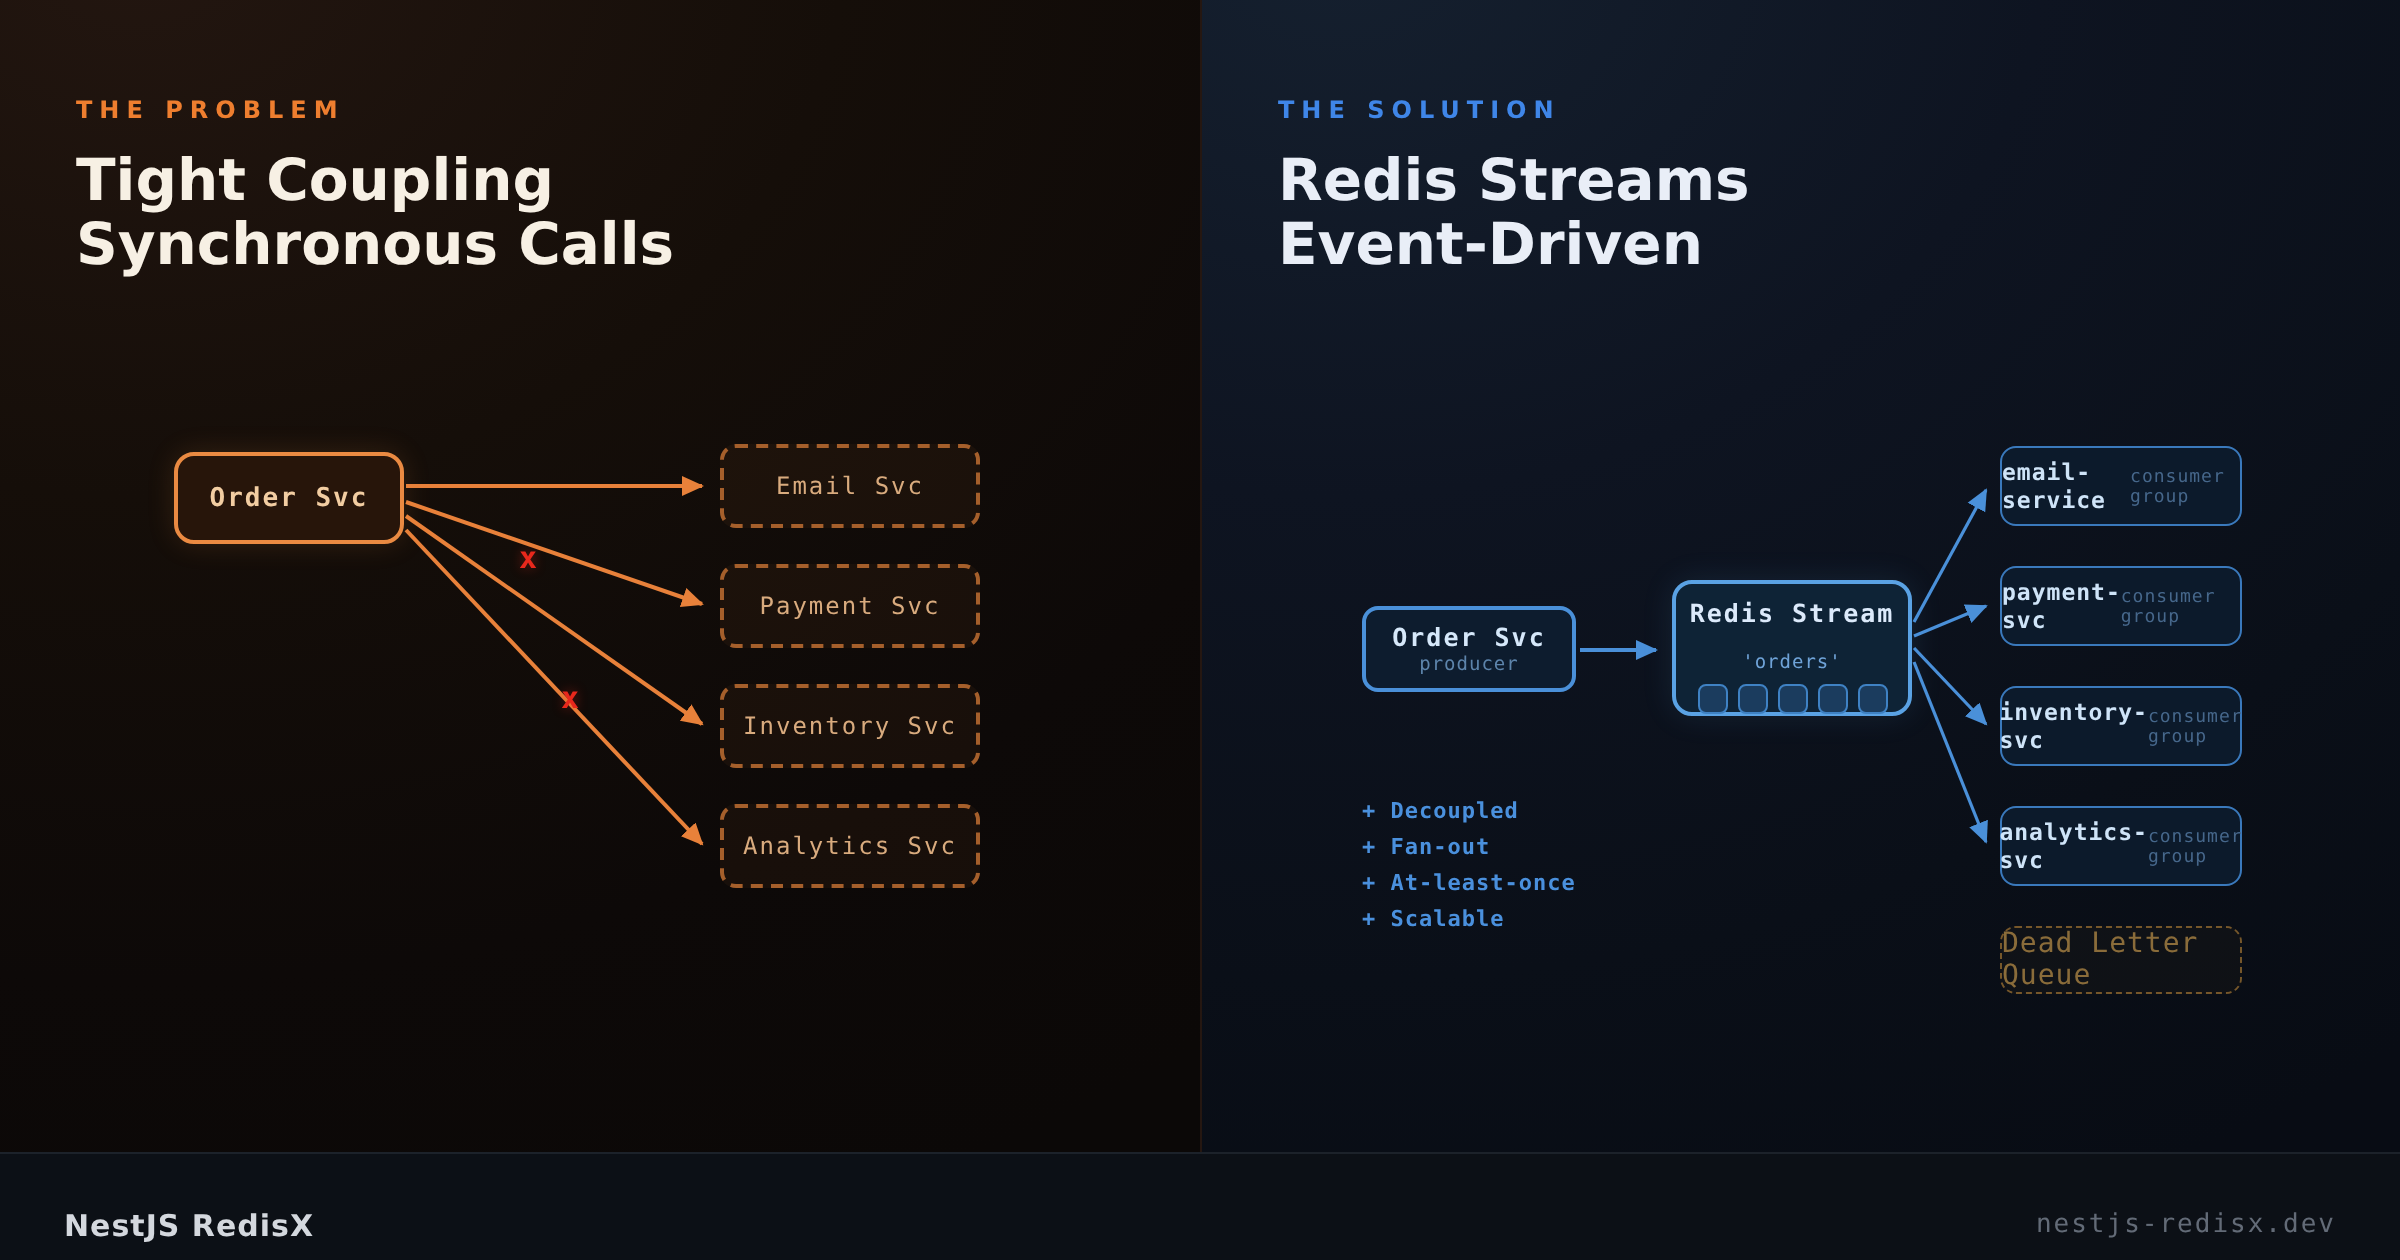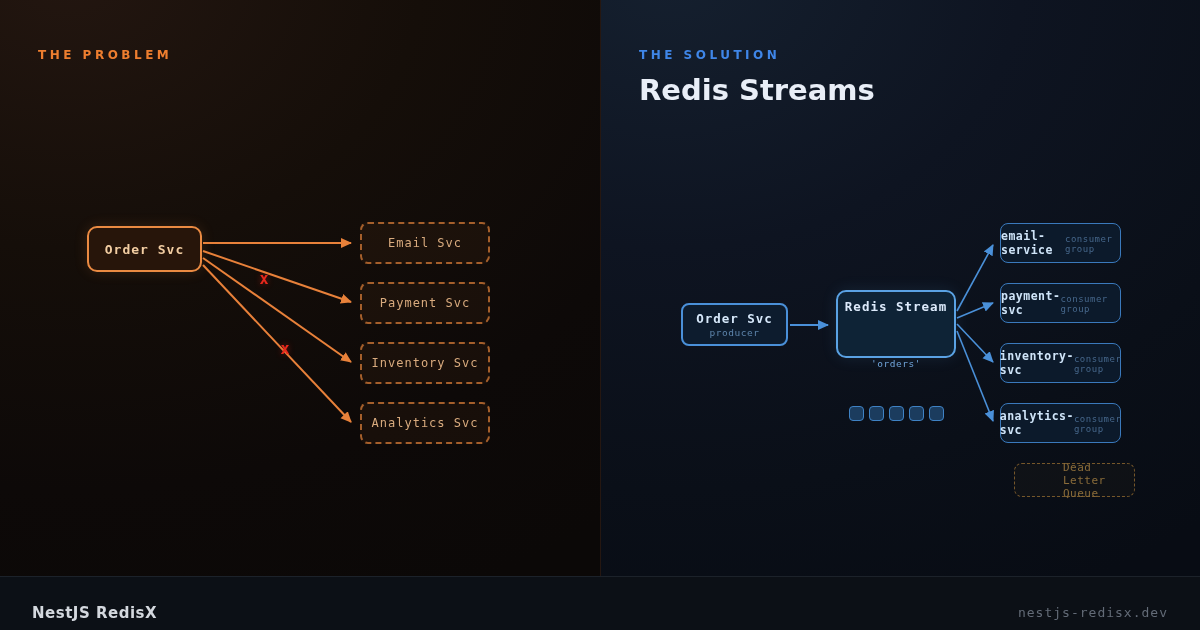--- a/index.html
+++ b/index.html
@@ -39,36 +39,36 @@
   
   .node-order-right { position:absolute; left:80px; top:303px; width:107px; height:43px;
     border:2px solid #4a90d9; border-radius:8px; background:#0d1c2e;
     display:flex; flex-direction:column; align-items:center; justify-content:center; gap:1px; }
   .node-order-right .t { color:#d6e8fa; font-size:12.5px; font-weight:bold; letter-spacing:1px; }
   .node-order-right .s { color:#5d84ab; font-size:9.5px; letter-spacing:.5px; }
 
   .node-stream { position:absolute; left:235px; top:290px; width:120px; height:68px;
     border:2px solid #5aa2e4; border-radius:10px; background:#0e2336;
     box-shadow:0 0 16px rgba(90,162,228,.12);
-    display:flex; flex-direction:column; align-items:center; padding-top:7px;gap:32px; }
+    display:flex; flex-direction:column; align-items:center; padding-top:7px; }
   .node-stream .t { color:#dceafb; font-size:12.5px; font-weight:bold; letter-spacing:1px; }
   .node-stream .s { color:#6fa3d8; font-size:9.5px; margin-top:12px; letter-spacing:.5px; }
   .entries { display:flex; gap:5px; margin-top:5px; }
   .entry { width:15px; height:15px; border:1.5px solid #3f82c4; border-radius:4px; background:#1b3c5e; }
 
   .consumer { position:absolute; left:399px; width:121px; height:40px;
     border:1.5px solid #3a79bc; border-radius:8px; background:#0c1a2b;
     display:flex; flex-direction:row; align-items:center; justify-content:center; }
   .consumer .t { color:#cfe4f8; font-size:11.5px; font-weight:bold; letter-spacing:.5px; }
   .consumer .s { color:#46678b; font-size:9px; margin-top:1px; letter-spacing:.5px; }
 
-  .dlq { position:absolute; left:413px; top:463px; width:121px; height:34px;
+  .dlq { position:absolute; left:399px; top:463px; width:121px; height:34px;
     border:1.5px dashed #76572a; border-radius:8px; background:rgba(140,100,40,.05);
     display:flex; align-items:center; justify-content:center;
-    color:#8a6c3a; font-size:11px; letter-spacing:.5px;padding-left:48px; }
+    color:#8a6c3a; font-size:14px; letter-spacing:.5px; }
 
   .benefits { position:absolute; left:80px; top:397px; font-size:11px; font-weight:bold;
     line-height:18px; color:#4a90dd; letter-spacing:.5px; }
 
   .badge { position:absolute; left:79px; top:489px; width:137px; height:25px;
     border:1.5px solid #3d7ecb; border-radius:6px; background:#0c1a2c;
     display:flex; align-items:center; justify-content:center;
     color:#7ab1ec; font-size:11.5px; font-weight:bold; letter-spacing:.5px; }
 
   .footer { position:absolute; left:0; top:576px; width:1200px; height:72px;
@@ -78,21 +78,22 @@
   .domain { color:#636b77; font-size:13px; letter-spacing:1px; }
 </style>
 </head>
 <body>
 
 <div class="canvas">
 
   <section class="panel left">
     <div class="eyebrow problem">THE PROBLEM</div>
     <h1 class="title cream">
-      <br>
+      <span>Tight Coupling</span><br>
+      <span>Synchronous Calls</span>
     </h1>
 
     <svg class="links" width="600" height="576">
       <defs>
         <marker id="ah-o" markerUnits="userSpaceOnUse" markerWidth="12" markerHeight="12" refX="10" refY="6" orient="auto">
           <path d="M0,1 L11,6 L0,11 z" fill="#e8813a"></path>
         </marker>
       </defs>
       <line x1="203" y1="243" x2="351" y2="243" stroke="#e8813a" stroke-width="2" marker-end="url(#ah-o)"></line>
       <line x1="203" y1="251" x2="351" y2="302" stroke="#e8813a" stroke-width="2" marker-end="url(#ah-o)"></line>
@@ -109,20 +110,21 @@
 
     <span class="xmark mono" style="left:264px; top:279px">x</span>
     <span class="xmark mono" style="left:285px; top:349px">x</span>
 
   </section>
 
   <section class="panel right">
     <div class="eyebrow solution">THE SOLUTION</div>
     <h1 class="title ice">
       <span>Redis Streams</span><br>
+      <span>Event-Driven</span>
     </h1>
 
     <svg class="links" width="600" height="576">
       <defs>
         <marker id="ah-b" markerUnits="userSpaceOnUse" markerWidth="12" markerHeight="12" refX="10" refY="6" orient="auto">
           <path d="M0,1 L11,6 L0,11 z" fill="#4a90d9"></path>
         </marker>
       </defs>
       <line x1="189" y1="325" x2="227" y2="325" stroke="#4a90d9" stroke-width="2" marker-end="url(#ah-b)"></line>
       <line x1="356" y1="311" x2="392" y2="245" stroke="#4a90d9" stroke-width="1.6" marker-end="url(#ah-b)"></line>
@@ -160,20 +162,26 @@
       <div class="t mono">inventory-svc</div>
       <div class="s mono">consumer group</div>
     </div>
     <div class="consumer" style="top:403px">
       <div class="t mono">analytics-svc</div>
       <div class="s mono">consumer group</div>
     </div>
 
     <div class="dlq mono">Dead Letter Queue</div>
 
+    <div class="benefits mono">
+      <div>+ Decoupled</div>
+      <div>+ Fan-out</div>
+      <div>+ At-least-once</div>
+      <div>+ Scalable</div>
+    </div>
 
   </section>
 
   <footer class="footer">
     <div class="brand">NestJS RedisX</div>
     <div class="domain mono">nestjs-redisx.dev</div>
   </footer>
 
 </div>
 

